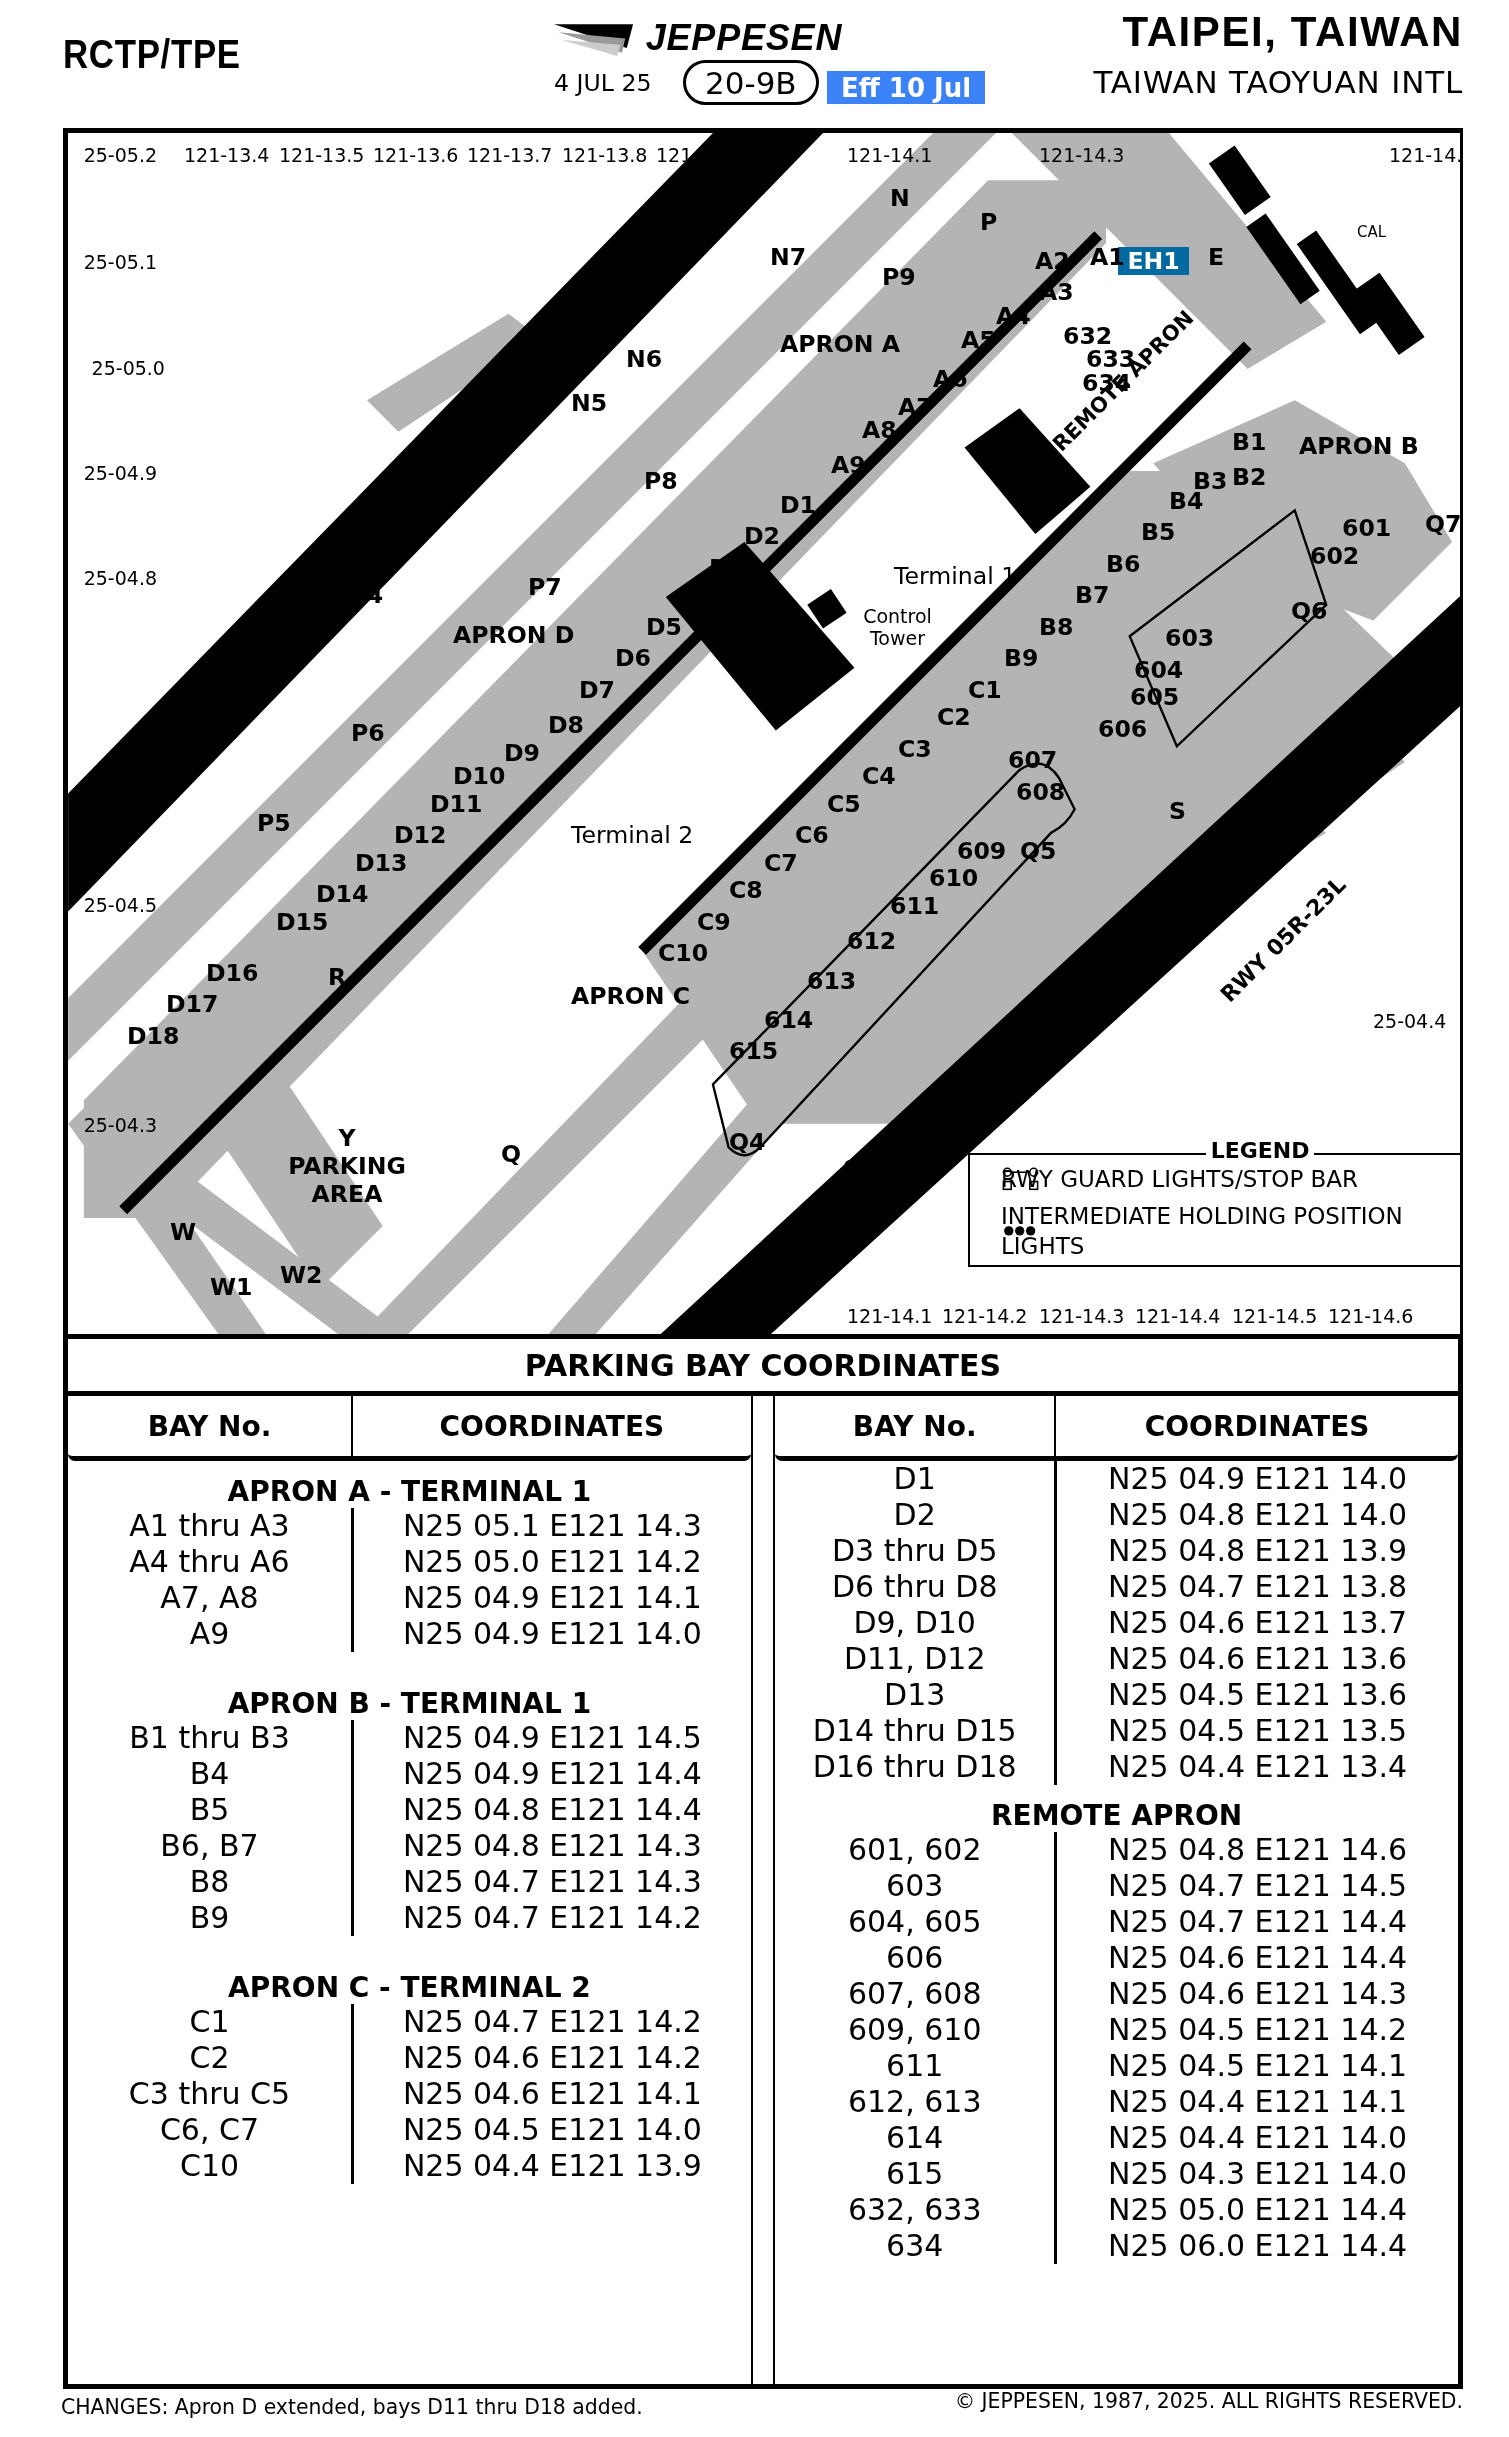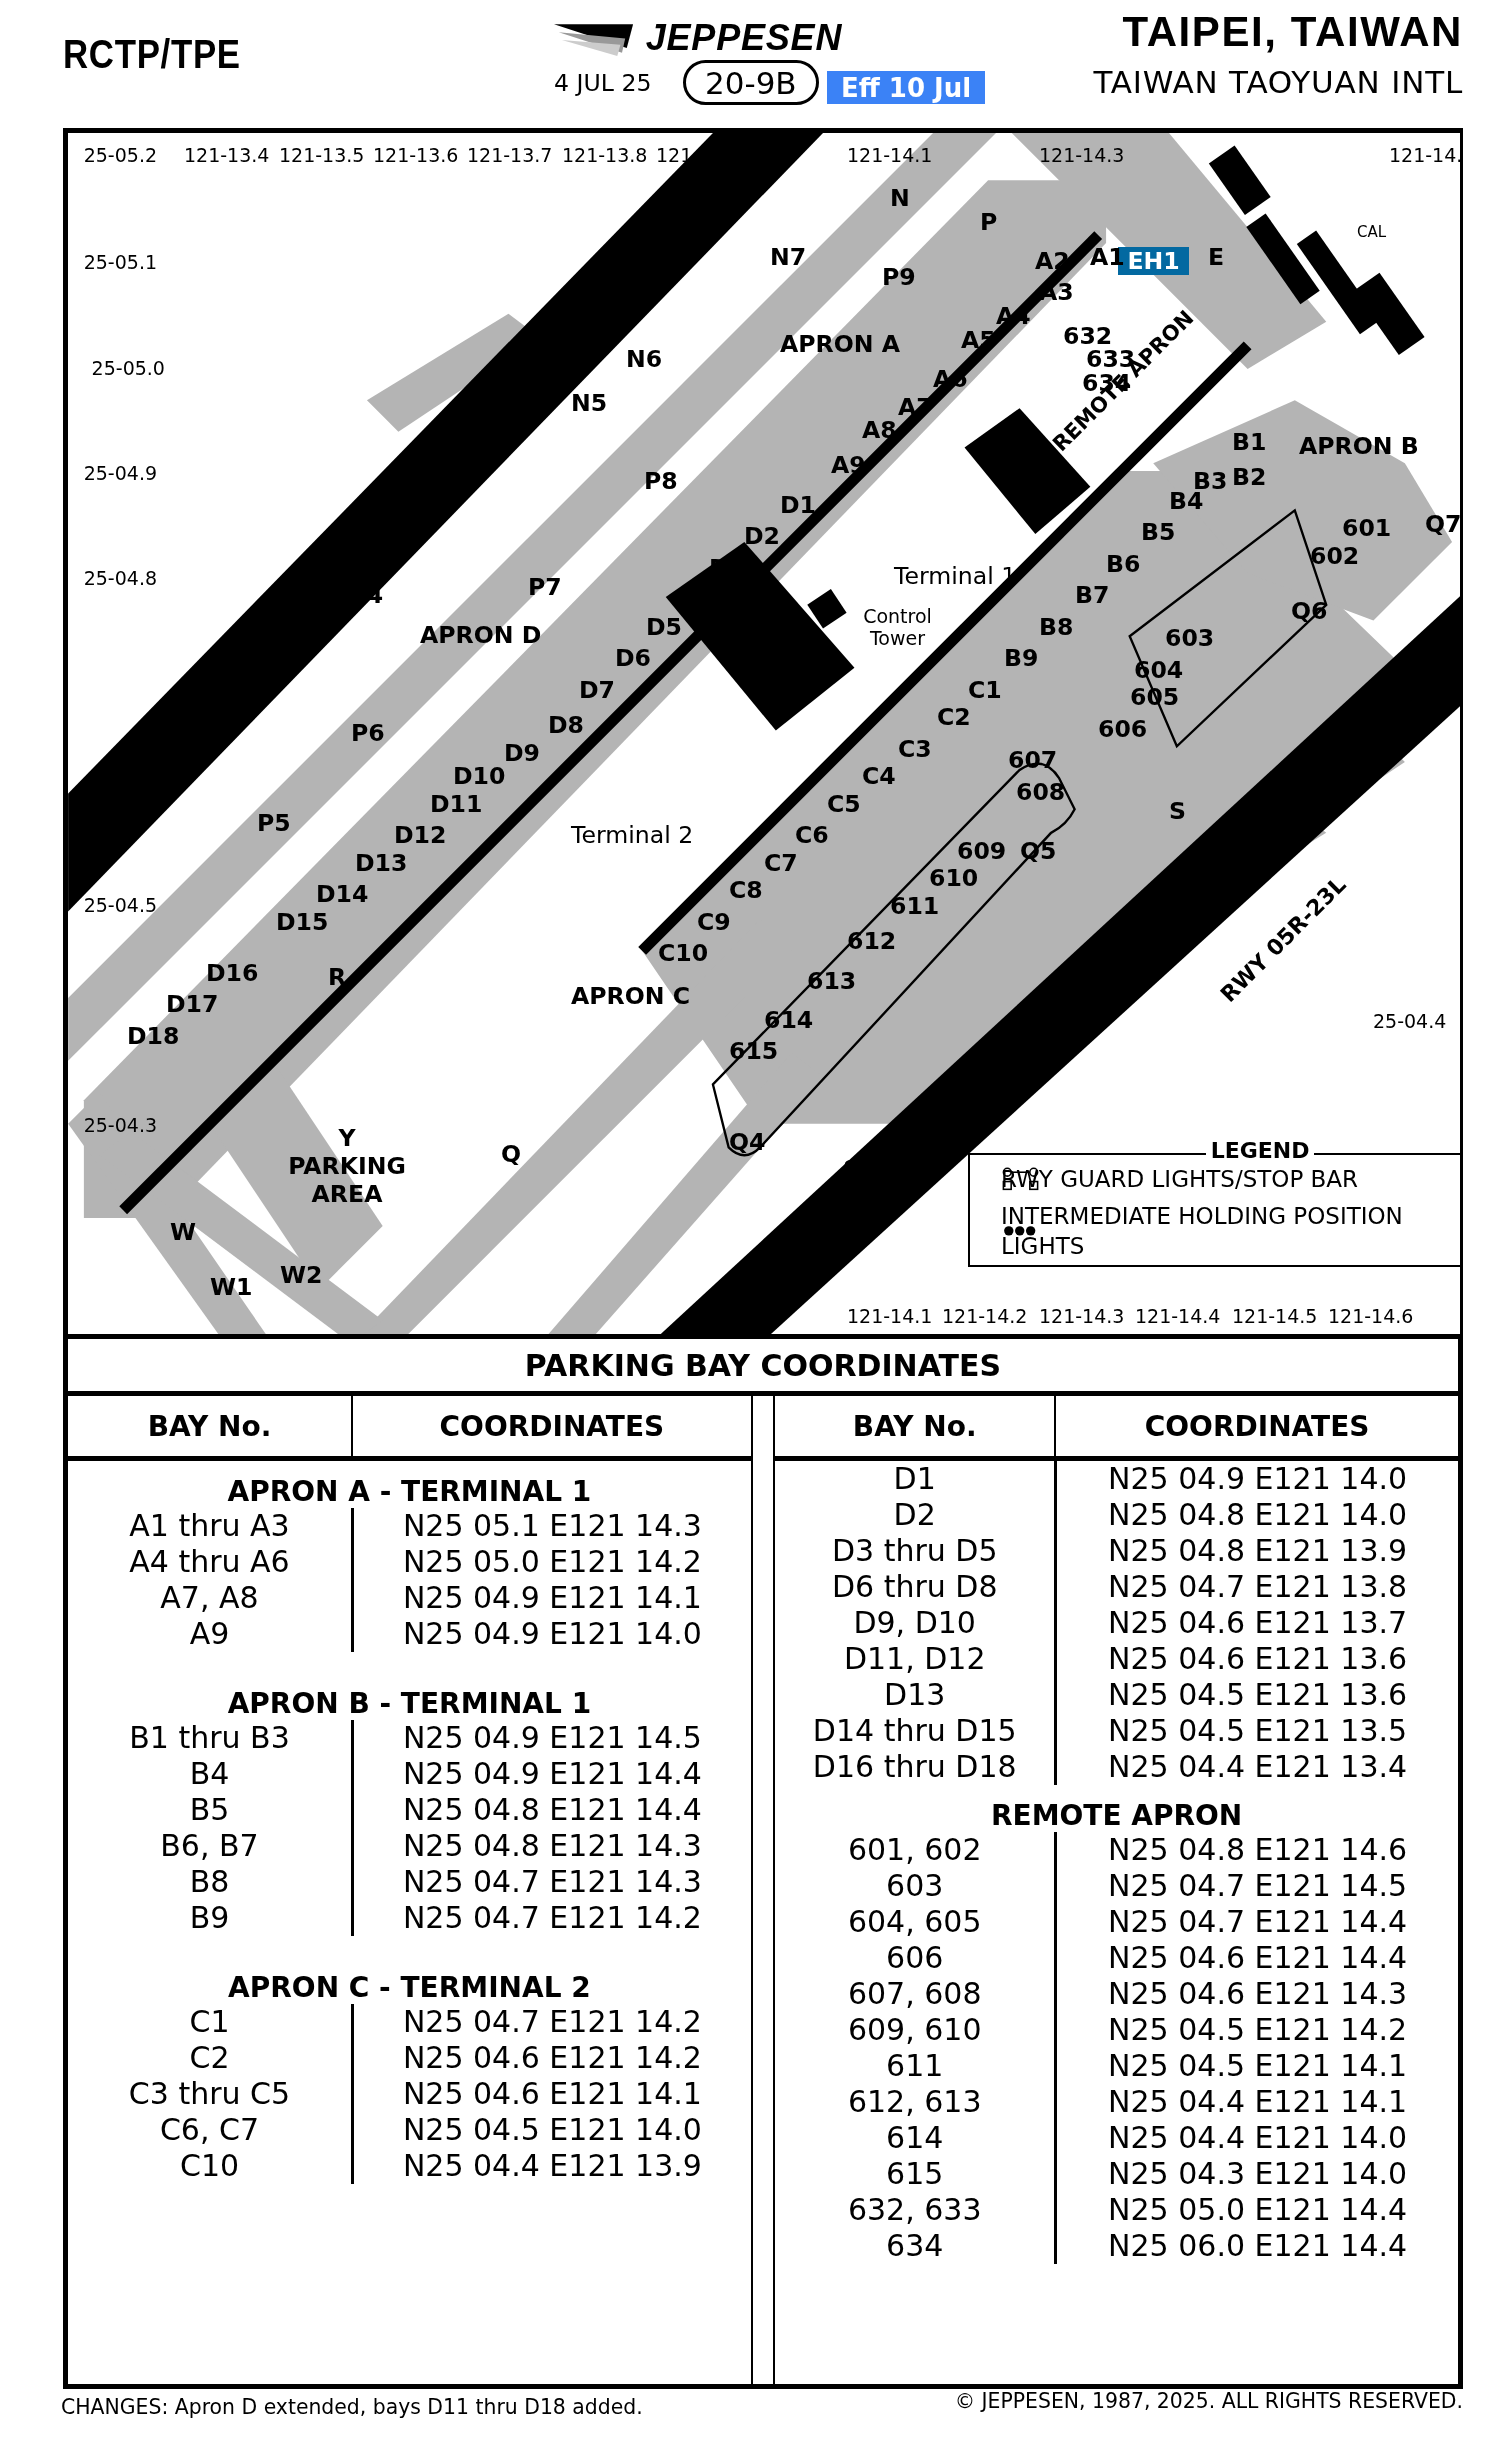--- a/index.html
+++ b/index.html
@@ -18,21 +18,21 @@
   .coordlbl{position:absolute;font-size:19px;white-space:nowrap;}
   .legend{position:absolute;left:900px;top:1020px;width:556px;height:110px;border:2.4px solid #000;background:#fff;}
   .legend-title{position:absolute;left:236px;top:-17.3px;background:#fff;padding:0 4.7px;font-weight:bold;font-size:22px;}
   .legend-row{position:absolute;left:31px;font-size:23px;display:flex;gap:14px;align-items:center;}
   .table{position:absolute;left:63px;top:1339px;width:1400px;height:1050px;border:5.5px solid #000;border-top:none;box-sizing:border-box;}
   .tbl-title{height:52px;border-bottom:5.5px solid #000;display:flex;align-items:center;justify-content:center;font-weight:bold;font-size:30px;}
   .cols{position:absolute;top:57px;left:0;right:0;bottom:0;display:flex;}
   .half{position:relative;flex:1;}
   .half.left{border-right:2.4px solid #000;margin-right:20.4px;}
   .half.right{border-left:2.4px solid #000;}
-  .colhdr{height:60px;border-bottom:5.5px solid #000;display:flex;font-weight:bold;font-size:28px;}
+  .colhdr{height:60px;border-bottom:5.5px solid #000;display:flex;font-weight:bold;font-size:28px;border-radius:7px;}
   .colhdr div{display:flex;align-items:center;justify-content:center;}
   .c-bay{width:283px;border-right:2.4px solid #000;}
   .c-coord{flex:1;}
   .half.right .c-bay{width:279px;}
   .sec-title{font-weight:bold;font-size:28px;text-align:center;margin-top:14px;}
   .row{display:flex;font-size:30px;height:36px;line-height:36px;}
   .row .b{width:283px;text-align:center;}
   .row .c{flex:1;text-align:center;border-left:3.1px solid #000;}
   .half.right .row .b{width:279px;}
   .footer-l{position:absolute;left:61px;top:2395px;font-size:20.4px;}
@@ -128,21 +128,21 @@
   <div class="coordlbl" style="left:1067px;top:1172px;">121-14.4</div>
   <div class="coordlbl" style="left:1164px;top:1172px;">121-14.5</div>
   <div class="coordlbl" style="left:1260px;top:1172px;">121-14.6</div>
 
   <div class="maplbl" style="left:409px;top:181px;transform:rotate(-45deg);font-size:22px;">RWY 05L-23R</div>
   <div class="maplbl" style="left:1132px;top:794px;transform:rotate(-45deg);font-size:22px;">RWY 05R-23L</div>
 
   <div class="maplbl" style="left:712px;top:197px;">APRON A</div>
   <div class="maplbl" style="left:1231px;top:299px;">APRON B</div>
   <div class="maplbl" style="left:503px;top:849px;">APRON C</div>
-  <div class="maplbl" style="left:352px;top:488px;">APRON D</div>
+  <div class="maplbl" style="left:385px;top:488px;">APRON D</div>
   <div class="maplbl" style="left:961px;top:236px;transform:rotate(-45deg);font-size:21px;">REMOTE APRON</div>
   <div class="maplbl" style="left:1022px;top:731px;transform:rotate(-45deg);font-size:21px;">REMOTE APRON</div>
   <div class="maplbl" style="left:826px;top:936px;transform:rotate(-45deg);font-size:21px;">REMOTE APRON</div>
   <div class="maplbl" style="left:1274px;top:511px;transform:rotate(-45deg);font-size:21px;">REMOTE APRON</div>
   <div class="maplbl" style="left:826px;top:429px;font-weight:normal;">Terminal 1</div>
   <div class="maplbl" style="left:503px;top:688px;font-weight:normal;">Terminal 2</div>
   <div class="maplbl" style="left:790px;top:472px;font-weight:normal;font-size:19px;width:79px;white-space:normal;text-align:center;">Control Tower</div>
   <div class="maplbl" style="left:212px;top:991px;width:134px;white-space:normal;text-align:center;">Y PARKING AREA</div>
   <div class="maplbl" style="left:1289px;top:90px;font-weight:normal;font-size:15px;">CAL</div>
   <div class="maplbl" style="left:1050px;top:114px;background:#0369a1;color:#fff;padding:0 9.4px;">EH1</div>

